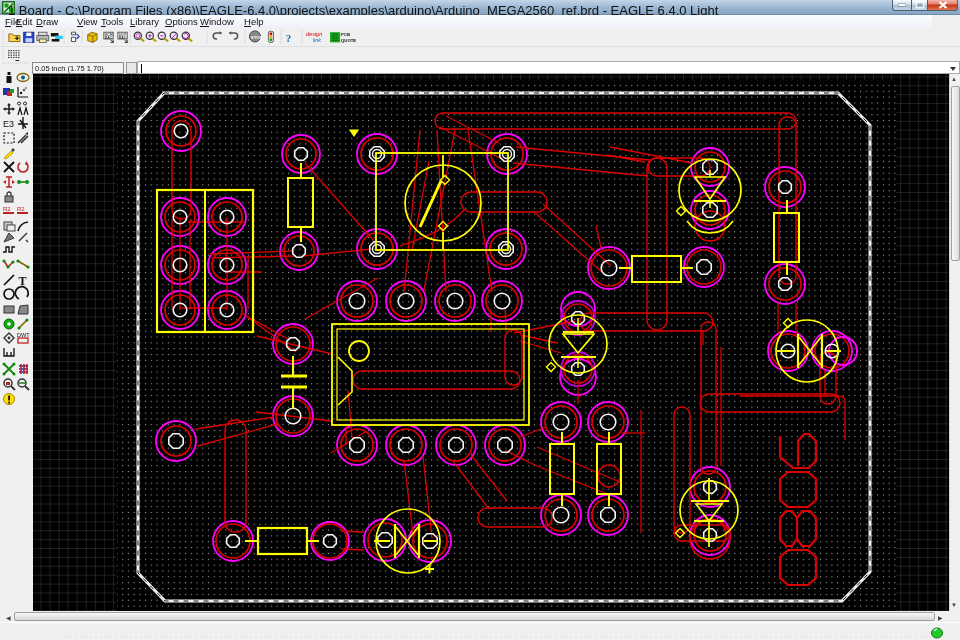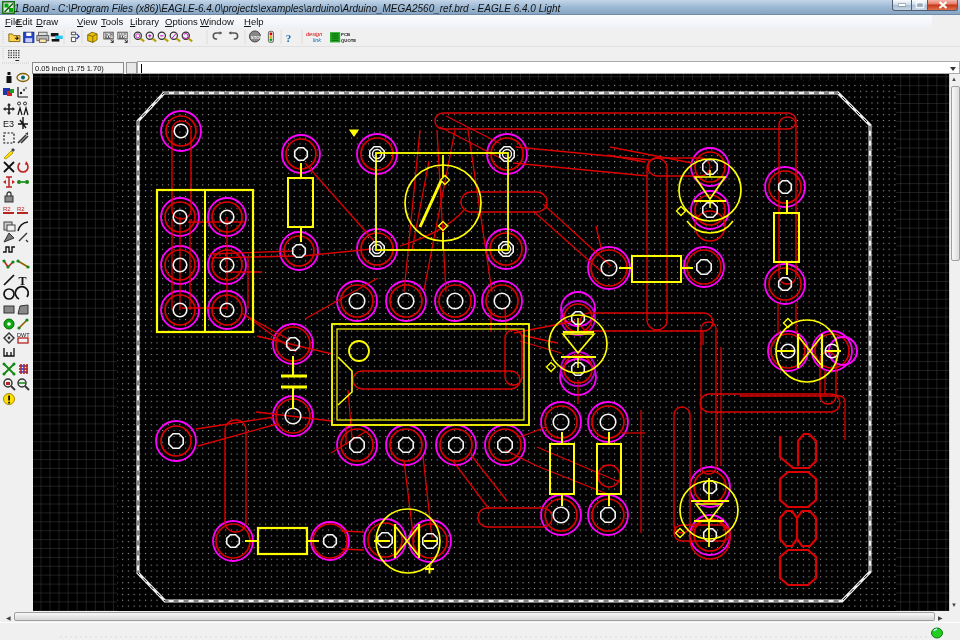--- a/index.html
+++ b/index.html
@@ -1,17 +1,17 @@
 <!DOCTYPE html>
 <html><head><meta charset="utf-8"><style>
 * { margin:0; padding:0; box-sizing:border-box; }
 body { width:960px; height:640px; font-family:"Liberation Sans",sans-serif; overflow:hidden; position:relative; background:#f0f0f0; }
 .abs { position:absolute; }
 #title { left:0; top:0; width:960px; height:15px; background:linear-gradient(#c3d5e9,#9db9d4 50%,#87a5c2); border-bottom:1px solid #6f8cab; }
-#title .txt { position:absolute; left:14px; top:2px; font-size:10px; color:#111; padding-top:1px;font-style:italic; }
+#title .txt { position:absolute; left:8px; top:2px; font-size:13px; color:#111; padding-top:1px; }
 #winbtn { position:absolute; right:2px; top:0; width:66px; height:11px; }
 .wb { position:absolute; top:0; height:11px; border:1px solid #4e5f73; border-top:none; background:linear-gradient(#fdfeff,#cddaea 45%,#a9bdd4 50%,#c3d3e4); }
 #wbm { left:0; width:20px; border-radius:0 0 0 3px; }
 #wbx { left:19px; width:17px; }
 #wbc { left:35px; width:31px; border-radius:0 0 3px 0; background:linear-gradient(#f5b8ae,#e47e67 40%,#c43718 50%,#e0704e); }
 .wb svg { position:absolute; left:50%; top:50%; transform:translate(-50%,-50%); }
 #menu { left:0; top:15px; width:932px; height:13px; background:linear-gradient(#fcfdfe,#eef2f8); font-size:9.5px; color:#111; }
 #menu span { position:absolute; top:0.5px; }
 #menu u { text-decoration:underline; }
 #tbar { left:0; top:28px; width:960px; height:19px; background:#f0f0f0; border-bottom:1px solid #e0e0e0; }

